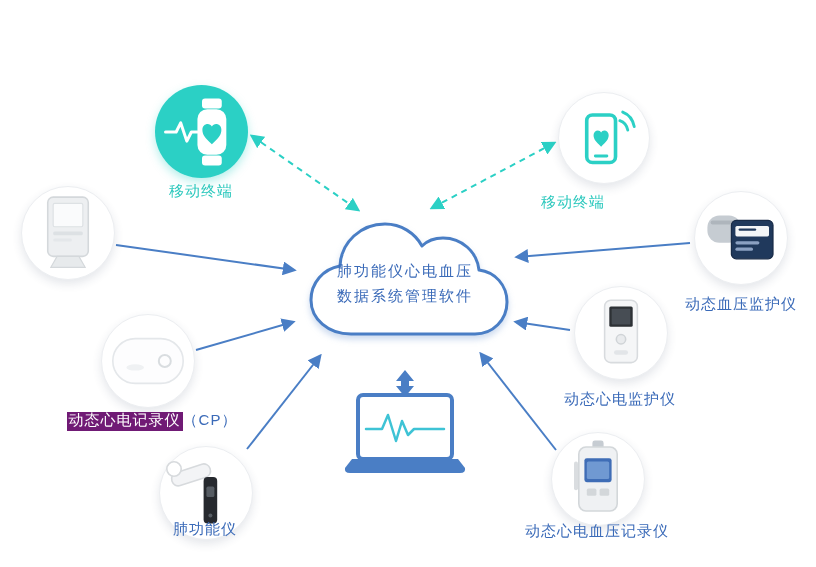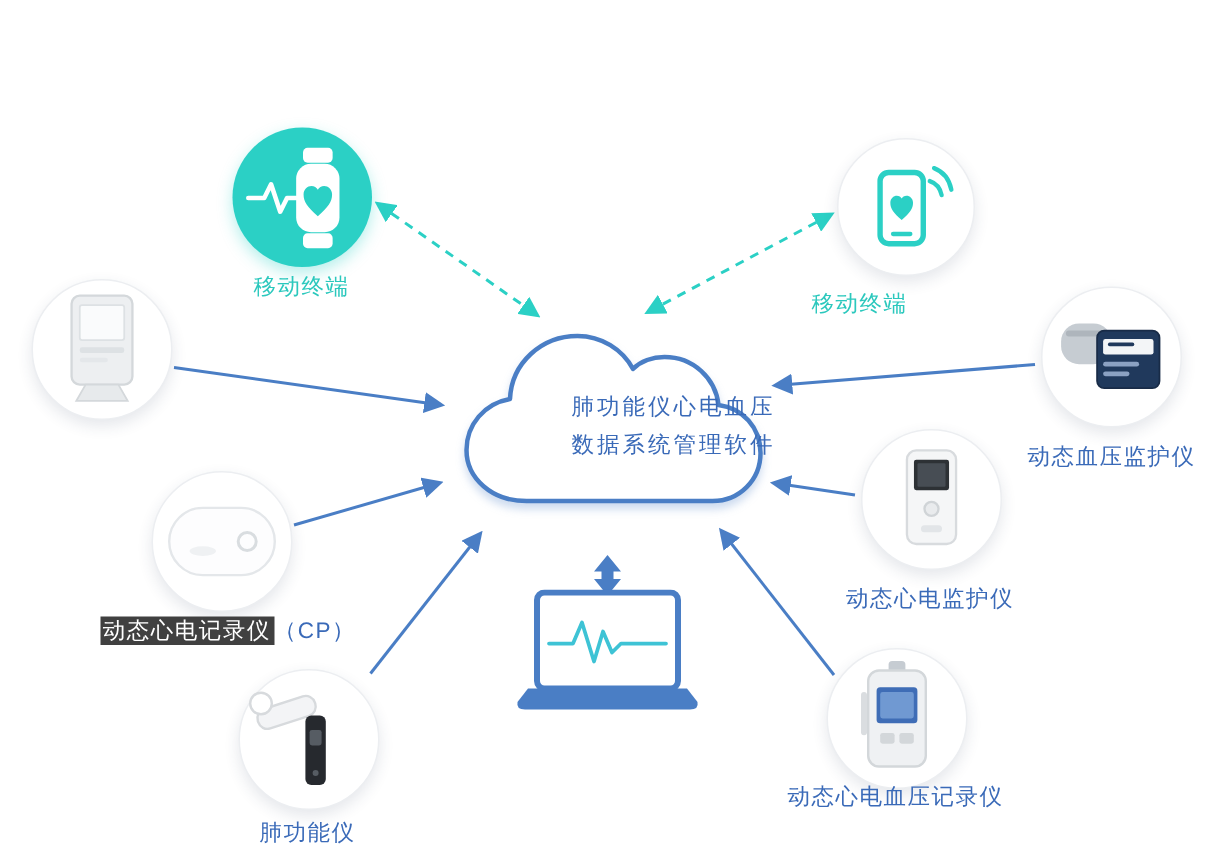--- a/index.html
+++ b/index.html
@@ -4,24 +4,24 @@
 <style>
   html,body{margin:0;padding:0;background:#ffffff;}
   body{font-family:"Liberation Sans","DejaVu Sans",sans-serif;}
   .canvas{position:relative;width:816px;height:567px;background:#ffffff;overflow:hidden;}
   .connectors{position:absolute;left:0;top:0;width:816px;height:567px;pointer-events:none;}
   .circle{position:absolute;border-radius:50%;background:#ffffff;border:1px solid #eceef1;
           box-shadow:0 4px 10px rgba(40,60,90,.12);display:flex;align-items:center;justify-content:center;}
   .circle.teal{background:#2bd0c5;border:none;box-shadow:0 4px 10px rgba(43,208,197,.35);}
   .label{position:absolute;text-align:center;font-size:15px;color:#3a6ab8;letter-spacing:1px;white-space:nowrap;}
   .label.teal{color:#2bc8bd;}
-  .hl{background:#404040;color:#ffffff;padding:1px 2px;}
+  .hl{background:#701a75;color:#ffffff;padding:1px 2px;font-family:Liberation Mono, monospace;}
   .cloud-wrap{position:absolute;left:293px;top:200px;width:224px;height:172px;}
   .cloud-wrap svg path{filter:drop-shadow(0 4px 3px rgba(74,126,197,.28));}
-  .cloud-text{position:absolute;left:0;width:224px;text-align:right;color:#3a6ab8;font-size:15px;letter-spacing:2px;}
+  .cloud-text{position:absolute;left:0;width:224px;text-align:center;color:#3a6ab8;font-size:15px;letter-spacing:2px;}
   .cloud-line1{top:62px;}
   .cloud-line2{top:87px;}
   .laptop-wrap{position:absolute;left:344px;top:393px;width:122px;height:82px;}
 </style>
 </head>
 <body>
 
 <div class="canvas">
 
   <svg class="connectors" viewBox="0 0 816 567">
@@ -101,21 +101,21 @@
     <svg width="80" height="80" viewBox="0 0 100 100">
       <g transform="rotate(-18 34 26)">
         <rect x="6" y="18" width="50" height="17" rx="8" fill="#f3f4f6" stroke="#d7dadd" stroke-width="2"></rect>
       </g>
       <circle cx="10" cy="20" r="9" fill="#ffffff" stroke="#d7dadd" stroke-width="2"></circle>
       <rect x="47" y="30" width="17" height="58" rx="5" fill="#26292e"></rect>
       <rect x="50.5" y="42" width="10" height="13" rx="2" fill="#565c63"></rect>
       <circle cx="55.5" cy="78" r="2.5" fill="#565c63"></circle>
     </svg>
   </div>
-  <div class="label" style="left:125px;top:546px;width:160px;">肺功能仪</div>
+  <div class="label" style="left:125px;top:520px;width:160px;">肺功能仪</div>
 
   <div class="circle" style="left:694px;top:191px;width:92px;height:92px;">
     <svg width="80" height="80" viewBox="0 0 100 100">
       <rect x="8" y="22" width="42" height="34" rx="15" fill="#c6ccd2"></rect>
       <rect x="12" y="28" width="34" height="5" rx="2.5" fill="#aeb5bc"></rect>
       <rect x="38" y="28" width="52" height="48" rx="6" fill="#20395c" stroke="#182b47" stroke-width="1.5"></rect>
       <rect x="43" y="35" width="42" height="13" rx="2" fill="#f3f5f7"></rect>
       <rect x="47" y="38" width="22" height="3" rx="1.5" fill="#20395c"></rect>
       <rect x="43" y="54" width="30" height="4" rx="2" fill="#8ba1c2"></rect>
       <rect x="43" y="62" width="22" height="4" rx="2" fill="#8ba1c2"></rect>

